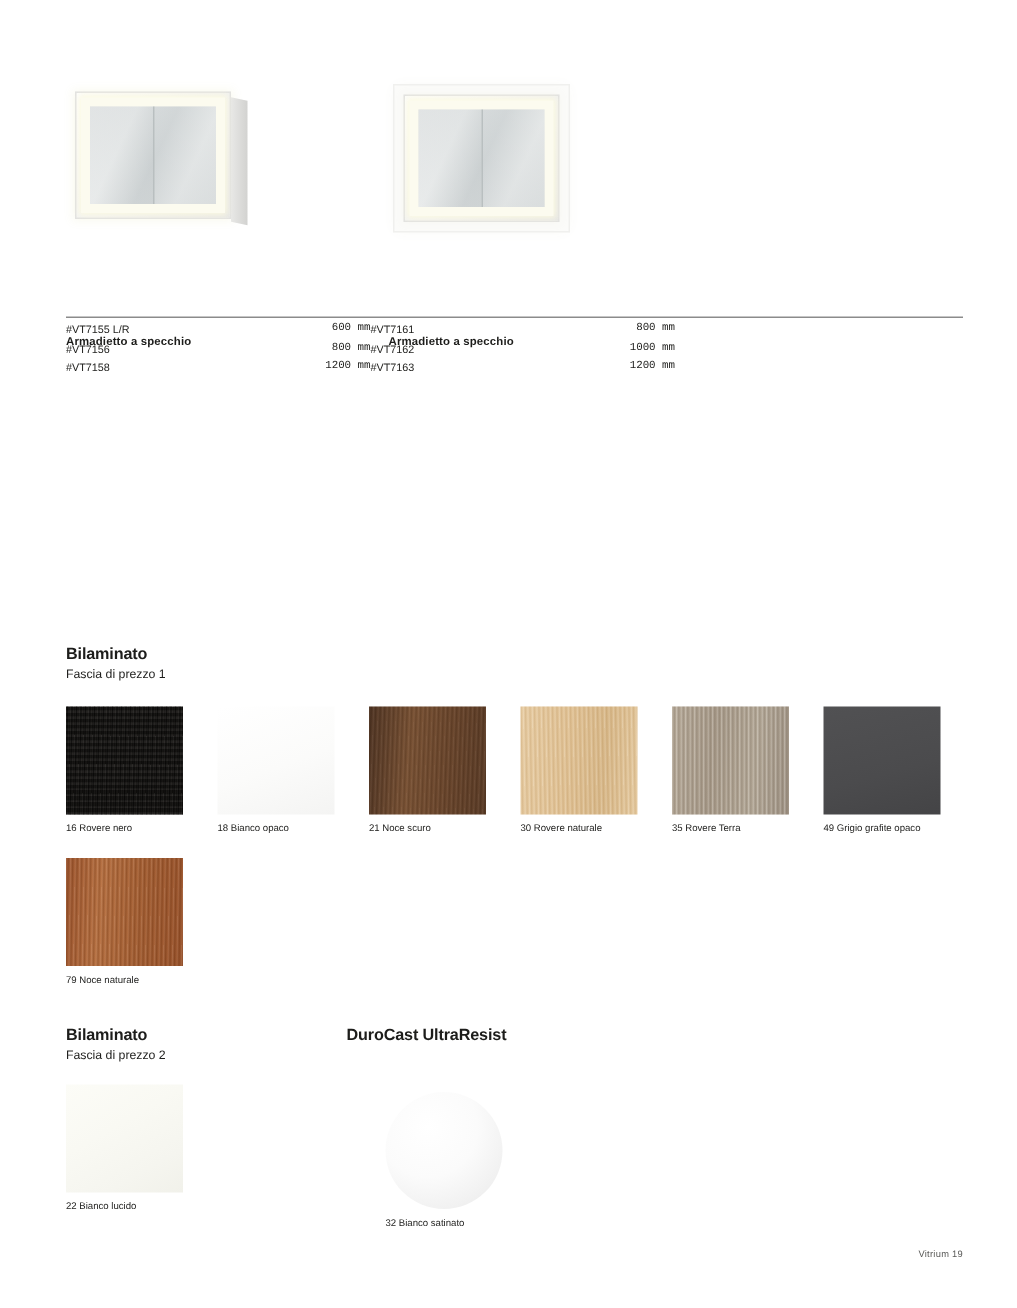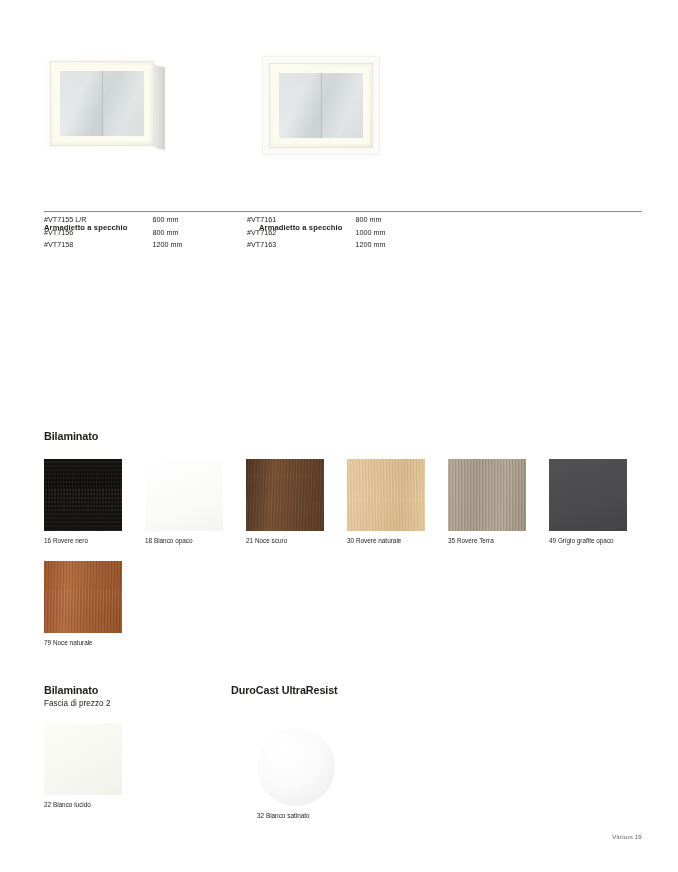--- a/index.html
+++ b/index.html
@@ -135,21 +135,21 @@
     width: 203px;
     border-collapse: collapse;
   }
   .spec-table td {
     font-size: 7.2px;
     padding: 0 0 4.6px 0;
     line-height: 1.1;
     white-space: nowrap;
   }
   .spec-table td.code { text-align: left; width: 86px; }
-  .spec-table td.dim  { text-align: left; width: 75px; }
+  .spec-table td.dim  { text-align: right; width: 75px; font-family: Liberation Mono, monospace; }
 
   
   .mat-section { position: absolute; }
   .mat-heading {
     font-size: 10.8px;
     font-weight: bold;
     letter-spacing: -0.1px;
     margin: 0;
     line-height: 1.2;
   }
@@ -324,20 +324,21 @@
         <tr>
           <td class="code">#VT7163</td>
           <td class="dim">1200 mm</td>
         </tr>
       </tbody>
     </table>
   </div>
 
   <div class="mat-section" style="left:44px; top:430px; width:598px;">
     <p class="mat-heading">Bilaminato</p>
+    <p class="mat-sub">Fascia di prezzo 1</p>
 
     <div class="swatch-row" style="margin-top:16px;">
       <div class="swatch-cell">
         <div class="swatch sw-rovere-nero"></div>
         <div class="swatch-label">16 Rovere nero</div>
       </div>
       <div class="swatch-cell">
         <div class="swatch sw-bianco-opaco"></div>
         <div class="swatch-label">18 Bianco opaco</div>
       </div>

